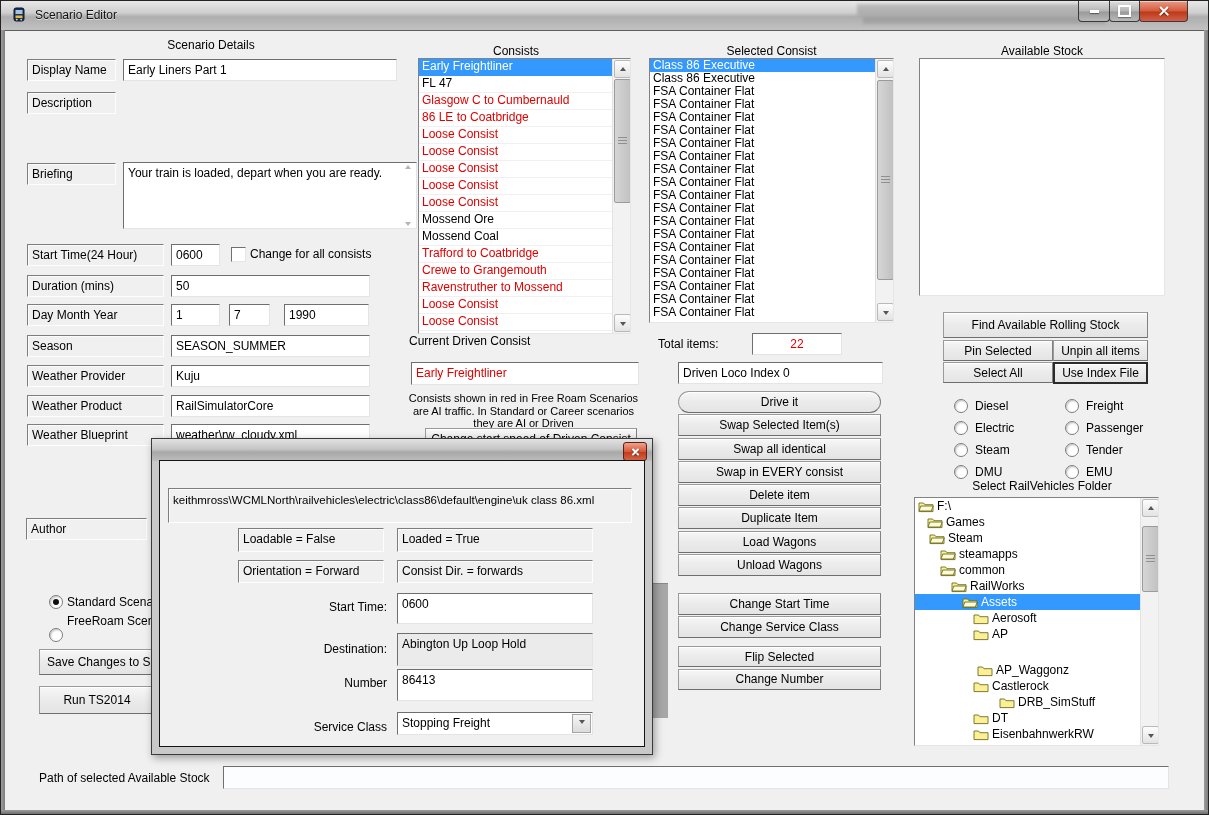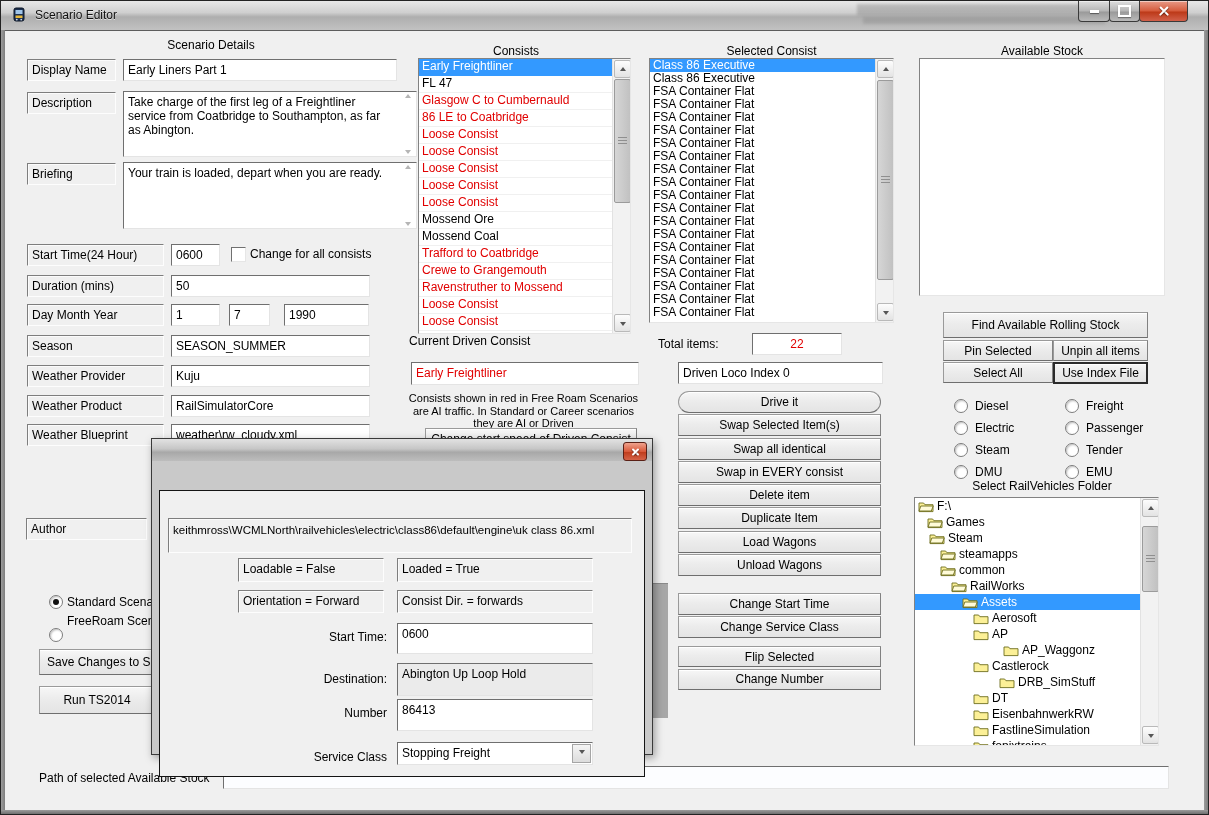--- a/index.html
+++ b/index.html
@@ -69,21 +69,21 @@
   .fflap{fill:#fffbd8;stroke:#6e6e1e;stroke-width:.9;display:none;}
   .titem.open .fflap{display:block;}
   
   .dialog{position:absolute;border:1px solid #3a3a3a;background:#c9c9c9;box-shadow:2px 3px 8px rgba(0,0,0,.35);}
   .dlg-title{position:absolute;left:0;top:0;right:0;height:22px;
     background:linear-gradient(180deg,#e2e2e2,#c6c6c6 45%,#a8a8a8 60%,#bdbdbd);}
   .dlg-close{position:absolute;width:22px;height:17px;border:1px solid #5a2016;border-radius:3px;
     background:linear-gradient(#efa28d,#d9593a 50%,#c03d1d 55%,#d56247);display:flex;align-items:center;justify-content:center;}
   .dlg-close .g-x::before,.dlg-close .g-x::after{width:9px;height:2px;top:4px;left:1px;}
   .dlg-close .g-x{width:11px;height:10px;}
-  .dlg-body{position:absolute;background:#f0f0f0;border:1px solid #141414;margin-top:30px;}
+  .dlg-body{position:absolute;background:#f0f0f0;border:1px solid #141414;}
   .note{white-space:pre-line;text-align:center;font-size:11px;line-height:12.5px;}
   .combo{background:#fff;border:1px solid;border-color:#6f6f6f #e4e4e4 #e4e4e4 #6f6f6f;position:relative;padding:3px 0 0 4px;white-space:nowrap;overflow:hidden;}
   .combo-btn{position:absolute;right:1px;top:1px;bottom:1px;width:17px;background:linear-gradient(#f5f5f5,#dcdcdc);border:1px solid #a5a5a5;display:flex;align-items:center;justify-content:center;}
   .rlabel{white-space:nowrap;overflow:hidden;}
   .red-text{color:var(--red);}
 </style>
 </head>
 <body>
 
 <div class="window">
@@ -113,27 +113,20 @@
   <div class="edge" style="left:0;top:29px;bottom:0;width:4px;"></div>
   <div class="edge" style="right:0;top:29px;bottom:0;width:4px;"></div>
   <div class="edge" style="left:0;bottom:0;right:0;height:4px;background:linear-gradient(#9c9c9c,#6f6f6f);"></div>
 
   <div class="abs sect-title" style="left:80px;top:37px;width:260px;">Scenario Details</div>
 
   <div class="abs lblbox" style="left:26px;top:58px;width:83px;height:17px;">Display Name</div>
   <div class="abs tb" style="left:122px;top:58px;width:268px;height:17px;">Early Liners Part 1</div>
 
   <div class="abs lblbox" style="left:26px;top:91px;width:83px;height:17px;">Description</div>
-  <div class="abs tb" style="left:122px;top:90px;width:268px;height:61px;white-space:normal;padding-right:20px;line-height:14px;">
-    <span>Take charge of the first leg of a Freightliner service from Coatbridge to Southampton, as far as Abington.</span>
-    <span class="mini-arrows">
-        <span class="tri-up"></span>
-        <span class="tri-down"></span>
-      </span>
-  </div>
 
   <div class="abs lblbox" style="left:26px;top:162px;width:83px;height:17px;">Briefing</div>
   <div class="abs tb" style="left:122px;top:161px;width:268px;height:62px;white-space:normal;padding-right:20px;line-height:14px;">
     <span>Your train is loaded, depart when you are ready.</span>
     <span class="mini-arrows">
         <span class="tri-up"></span>
         <span class="tri-down"></span>
       </span>
   </div>
 
@@ -372,21 +365,21 @@
         </svg>
         <span>Aerosoft</span>
       </div>
       <div class="titem" style="padding-left: 58px;">
         <svg class="fold" viewBox="0 0 16 13">
           <path class="fbody" d="M1 11.6 V3 h4.6 l1.3 1.7 H15 v6.9 z"></path>
           <path class="fflap" d="M2.8 6 h12.4 l-1.9 5 H1.1 z"></path>
         </svg>
         <span>AP</span>
       </div>
-      <div class="titem" style="padding-left: 88px;">
+      <div class="titem" style="padding-left: 62px; margin-top: 20px;">
         <svg class="fold" viewBox="0 0 16 13">
           <path class="fbody" d="M1 11.6 V3 h4.6 l1.3 1.7 H15 v6.9 z"></path>
           <path class="fflap" d="M2.8 6 h12.4 l-1.9 5 H1.1 z"></path>
         </svg>
         <span>AP_Waggonz</span>
       </div>
       <div class="titem" style="padding-left: 58px;">
         <svg class="fold" viewBox="0 0 16 13">
           <path class="fbody" d="M1 11.6 V3 h4.6 l1.3 1.7 H15 v6.9 z"></path>
           <path class="fflap" d="M2.8 6 h12.4 l-1.9 5 H1.1 z"></path>

